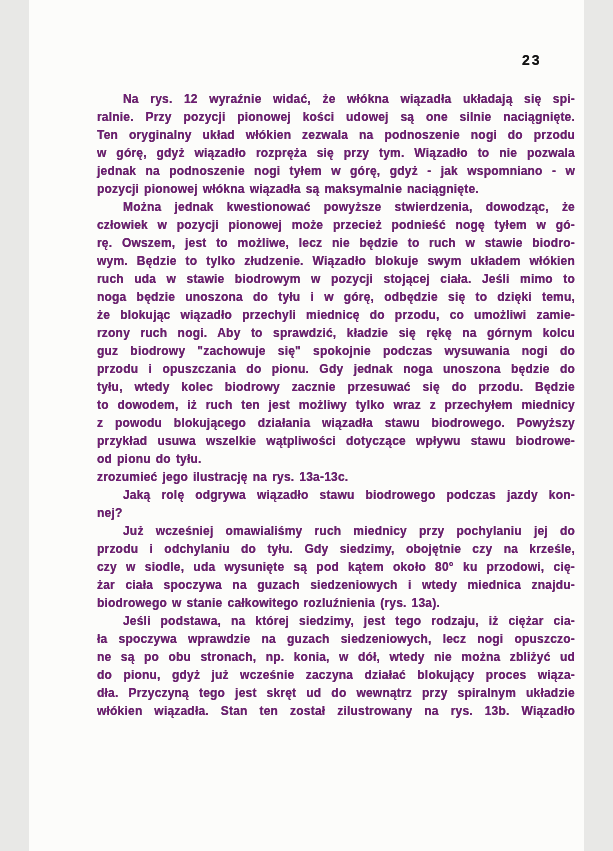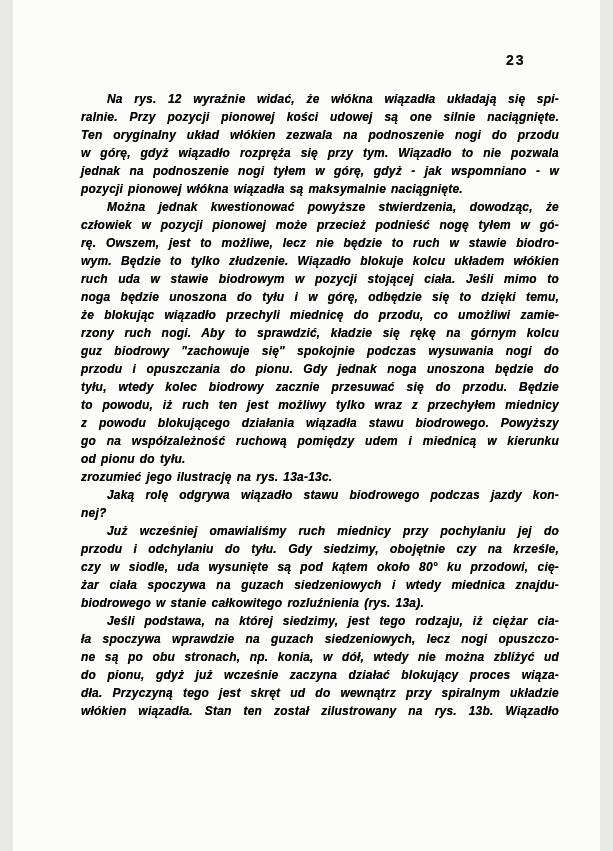--- a/index.html
+++ b/index.html
@@ -2,26 +2,27 @@
 <html><head>
 <meta charset="utf-8">
 <style>
   html, body {
     margin: 0;
     padding: 0;
     background: #e8e8e6;
   }
   .page {
     position: relative;
-    width: 587px;
+    width: 531px;
     height: 851px;
     margin: 0 auto;
     background: #fcfcfa;
     overflow: hidden;
     font-family: "Liberation Sans", sans-serif;
+    padding-left: 24px;
   }
   .page-number {
     position: absolute;
     top: 52px;
     left: 493px;
     font-size: 14px;
     font-weight: 700;
     letter-spacing: 2px;
     color: #141414;
     text-shadow: 0 0 0.6px rgba(0,0,0,0.75);
@@ -30,29 +31,28 @@
     position: absolute;
     left: 68px;
     top: 90px;
     width: 478px;
   }
   .line {
     font-size: 12px;
     font-weight: 700;
     line-height: 18px;
     height: 18px;
-    color: #000000;
+    color: #701a75;
     letter-spacing: 0.2px;
     word-spacing: 1.5px;
     text-align: justify;
     text-align-last: justify;
     white-space: nowrap;
     overflow: visible;
     text-shadow: 0 0 0.6px rgba(0,0,0,0.7);
-    font-style: italic;
   }
   .line.j { white-space: normal; }
   .line.ind { text-indent: 26px; }
   .line.noj {
     text-align: right;
     text-align-last: left;
   }
 </style>
 </head>
 <body>
@@ -62,31 +62,31 @@
   <div class="text-block">
       <div class="line ind j">Na rys. 12 wyraźnie widać, że włókna wiązadła układają się spi-</div>
       <div class="line j">ralnie. Przy pozycji pionowej kości udowej są one silnie naciągnięte.</div>
       <div class="line j">Ten oryginalny układ włókien zezwala na podnoszenie nogi do przodu</div>
       <div class="line j">w górę, gdyż wiązadło rozpręża się przy tym. Wiązadło to nie pozwala</div>
       <div class="line j">jednak na podnoszenie nogi tyłem w górę, gdyż - jak wspomniano - w</div>
       <div class="line noj">pozycji pionowej włókna wiązadła są maksymalnie naciągnięte.</div>
       <div class="line ind j">Można jednak kwestionować powyższe stwierdzenia, dowodząc, że</div>
       <div class="line j">człowiek w pozycji pionowej może przecież podnieść nogę tyłem w gó-</div>
       <div class="line j">rę. Owszem, jest to możliwe, lecz nie będzie to ruch w stawie biodro-</div>
-      <div class="line j">wym. Będzie to tylko złudzenie. Wiązadło blokuje kolcu układem włókien</div>
+      <div class="line j">wym. Będzie to tylko złudzenie. Wiązadło blokuje swym układem włókien</div>
       <div class="line j">ruch uda w stawie biodrowym w pozycji stojącej ciała. Jeśli mimo to</div>
       <div class="line j">noga będzie unoszona do tyłu i w górę, odbędzie się to dzięki temu,</div>
       <div class="line j">że blokując wiązadło przechyli miednicę do przodu, co umożliwi zamie-</div>
       <div class="line j">rzony ruch nogi. Aby to sprawdzić, kładzie się rękę na górnym kolcu</div>
       <div class="line j">guz biodrowy "zachowuje się" spokojnie podczas wysuwania nogi do</div>
       <div class="line j">przodu i opuszczania do pionu. Gdy jednak noga unoszona będzie do</div>
       <div class="line j">tyłu, wtedy kolec biodrowy zacznie przesuwać się do przodu. Będzie</div>
-      <div class="line j">to powodu, iż ruch ten jest możliwy tylko wraz z przechyłem miednicy</div>
+      <div class="line j">to dowodem, iż ruch ten jest możliwy tylko wraz z przechyłem miednicy</div>
       <div class="line j">z powodu blokującego działania wiązadła stawu biodrowego. Powyższy</div>
-      <div class="line j">go na współzależność ruchową pomiędzy udem i miednicą w kierunku</div>
+      <div class="line j">przykład usuwa wszelkie wątpliwości dotyczące wpływu stawu biodrowe-</div>
       <div class="line noj">od pionu do tyłu.</div>
       <div class="line noj">zrozumieć jego ilustrację na rys. 13a-13c.</div>
       <div class="line ind j">Jaką rolę odgrywa wiązadło stawu biodrowego podczas jazdy kon-</div>
       <div class="line noj">nej?</div>
       <div class="line ind j">Już wcześniej omawialiśmy ruch miednicy przy pochylaniu jej do</div>
       <div class="line j">przodu i odchylaniu do tyłu. Gdy siedzimy, obojętnie czy na krześle,</div>
       <div class="line j">czy w siodle, uda wysunięte są pod kątem około 80° ku przodowi, cię-</div>
       <div class="line j">żar ciała spoczywa na guzach siedzeniowych i wtedy miednica znajdu-</div>
       <div class="line noj">biodrowego w stanie całkowitego rozluźnienia (rys. 13a).</div>
       <div class="line ind j">Jeśli podstawa, na której siedzimy, jest tego rodzaju, iż ciężar cia-</div>

